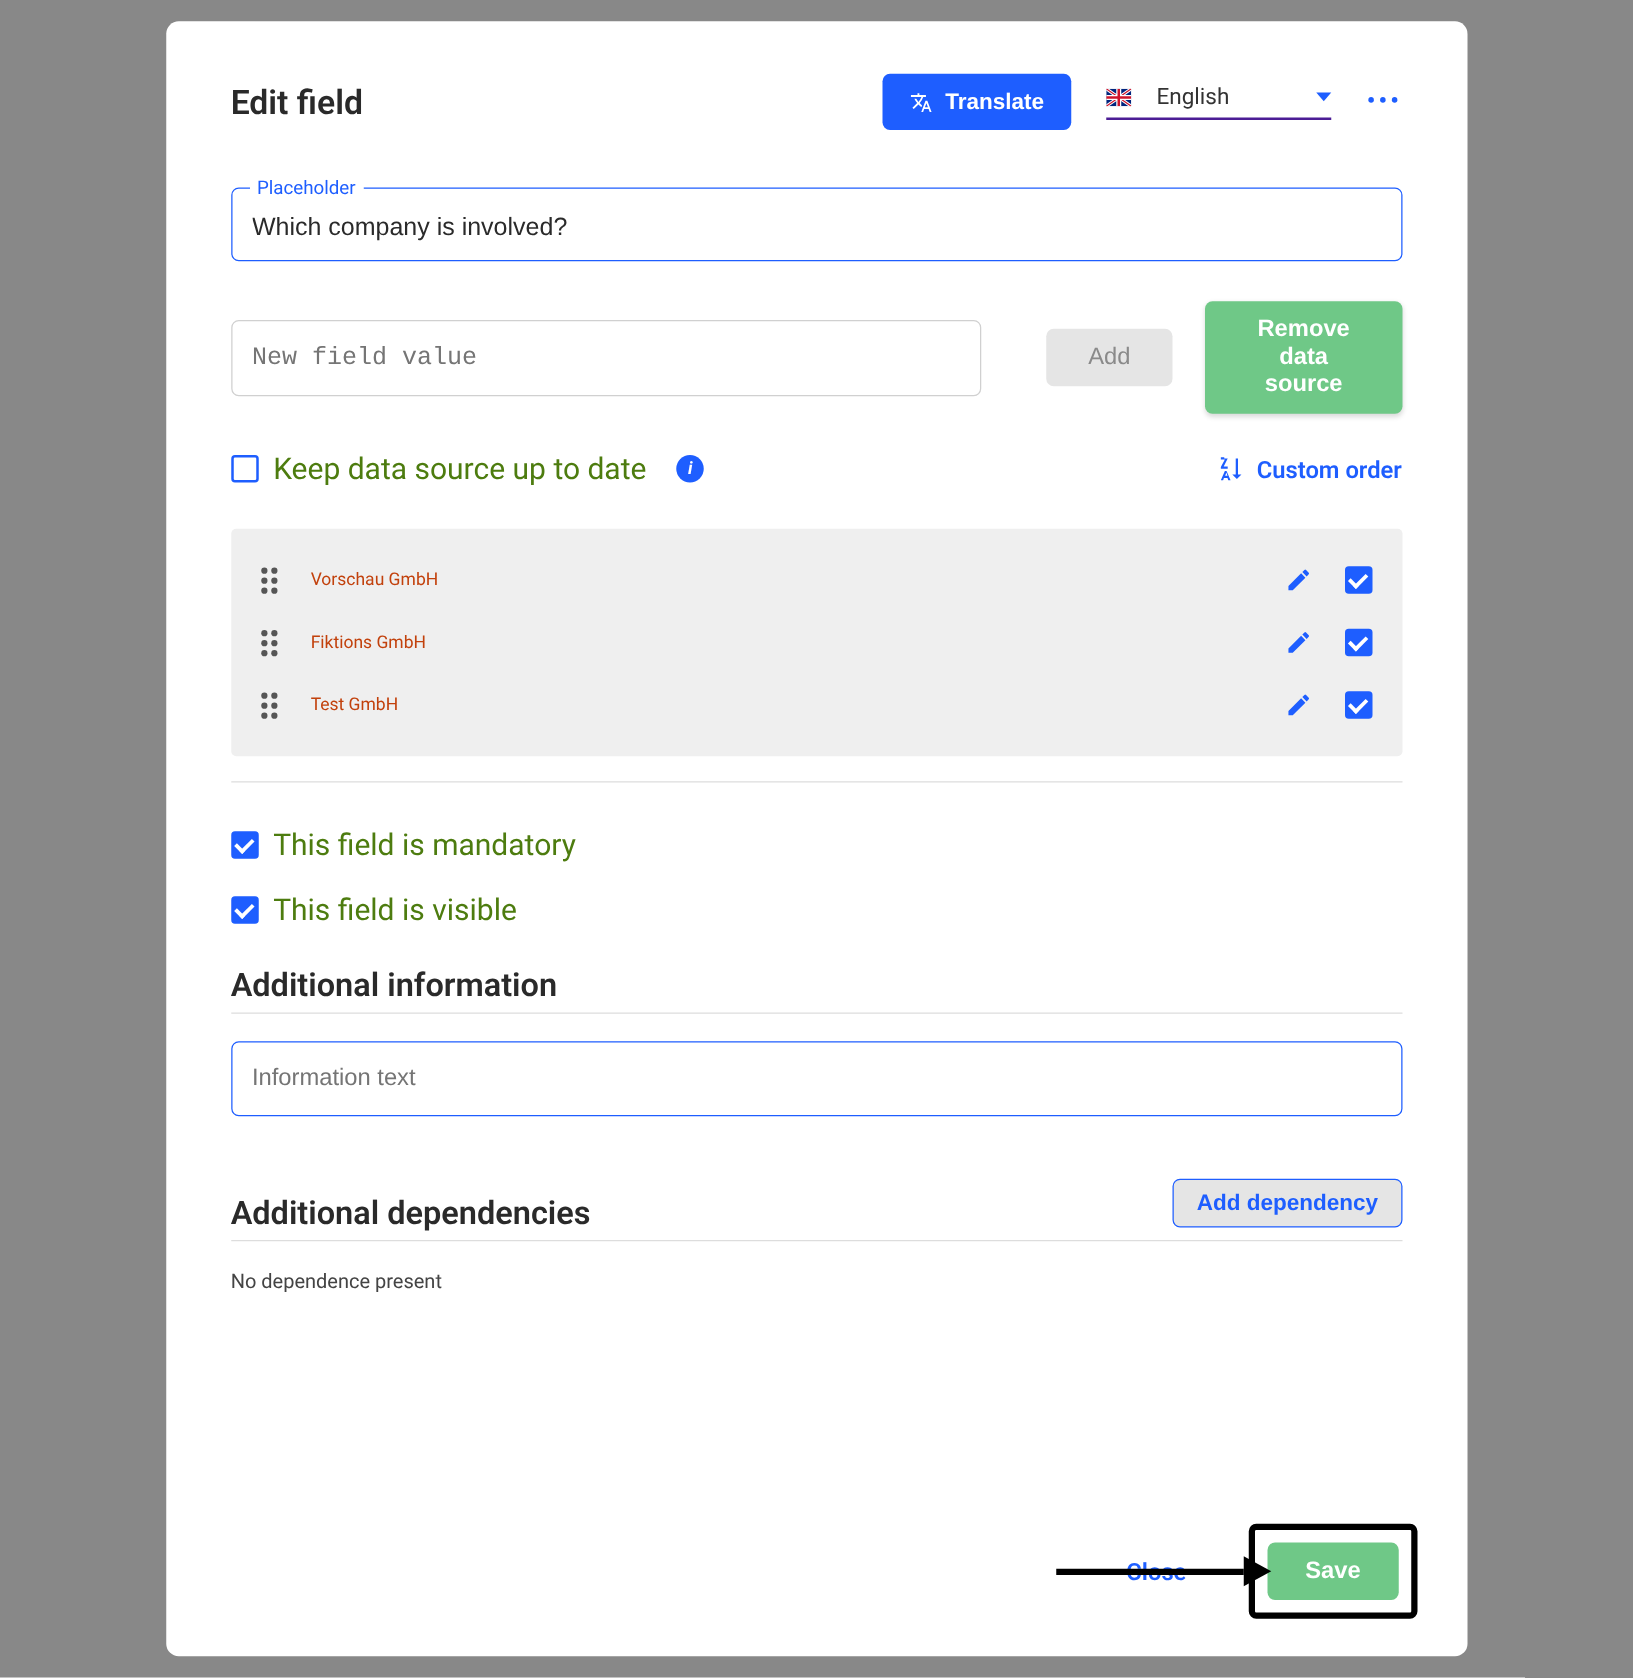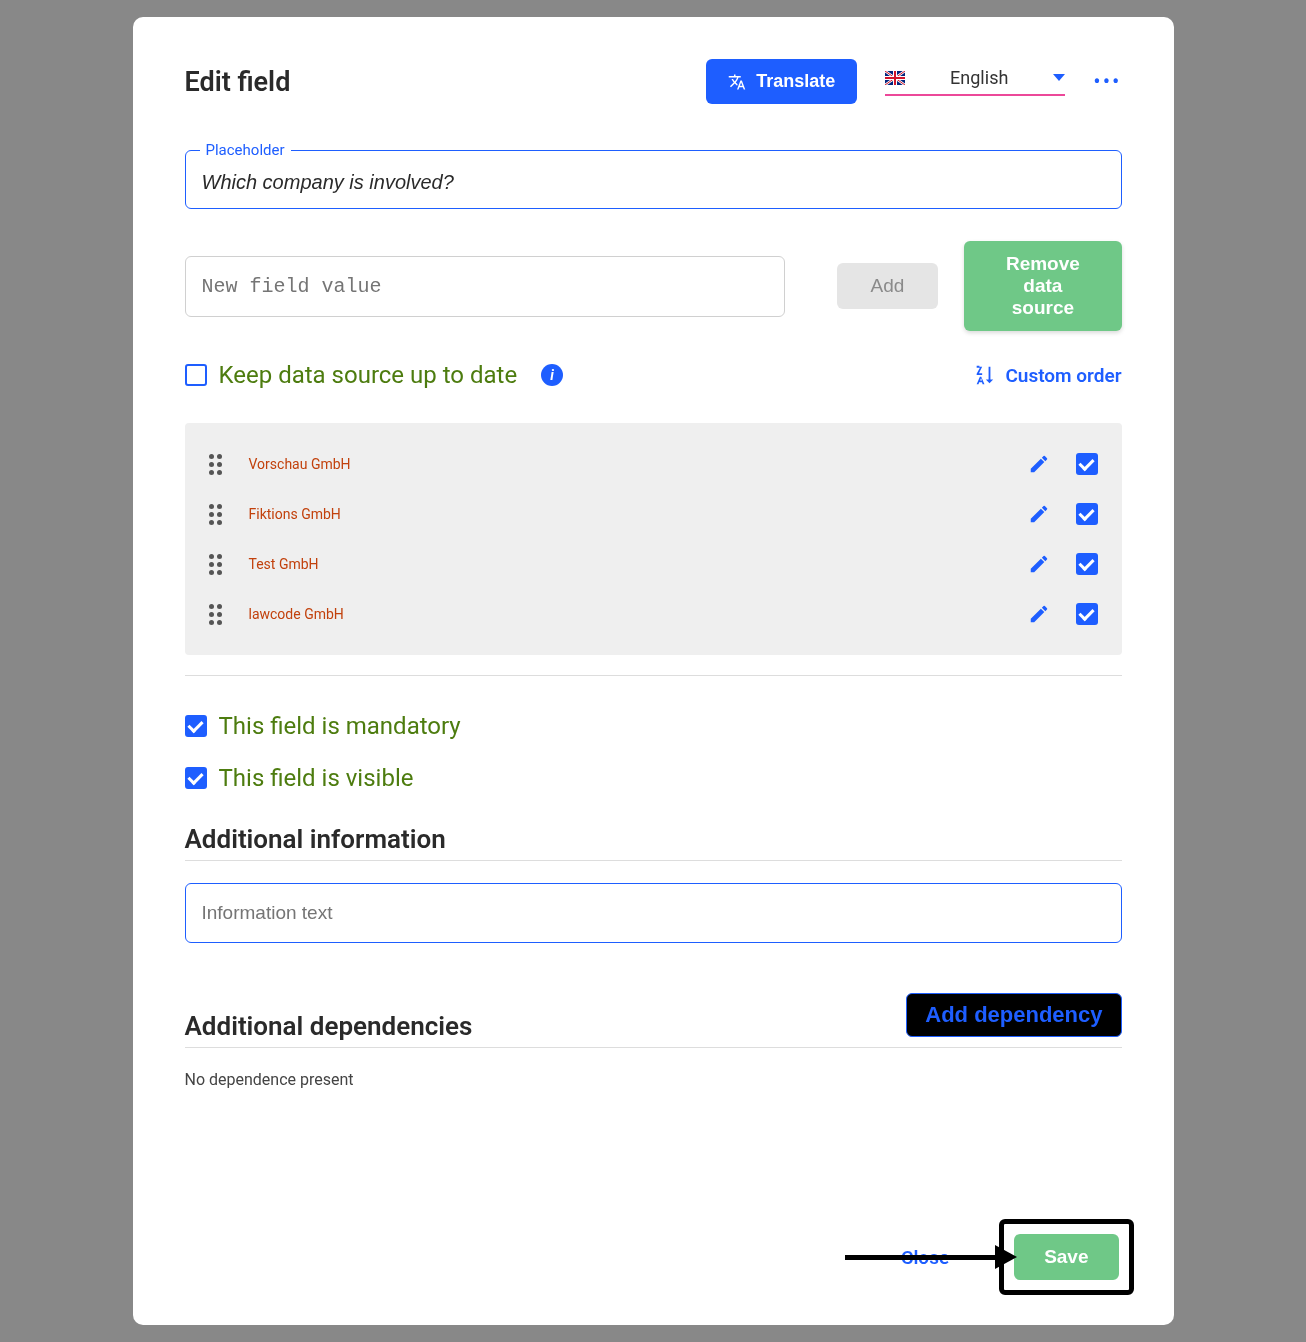--- a/index.html
+++ b/index.html
@@ -50,25 +50,24 @@
       gap: 10px;
       cursor: pointer;
     }
     .translate-icon {
       width: 18px; height: 18px;
     }
     .lang-select {
       display: flex;
       align-items: center;
       gap: 20px;
-      border-bottom: 2px solid #ec4899;
+      border-bottom: 2px solid #4c1d95;
       padding-bottom: 6px;
       cursor: pointer;
       min-width: 180px;
-      text-align: center;
     }
     .flag {
       width: 20px; height: 14px;
     }
     .lang-label {
       font-size: 18px;
       color: #333;
       flex: 1;
     }
     .chevron-down {
@@ -98,21 +97,20 @@
       padding: 0 6px;
       color: #1e5eff;
       font-size: 15px;
     }
     .field-input {
       border: none;
       outline: none;
       font-size: 20px;
       width: 100%;
       color: #2a2a2a;
-      font-style: italic;
     }
     .row-add {
       display: flex;
       align-items: center;
       gap: 26px;
       margin-bottom: 30px;
     }
     .new-value {
       flex: 0 0 600px;
       border: 1px solid #d0d0d0;
@@ -292,26 +290,26 @@
       border: 1px solid #1e5eff;
       border-radius: 6px;
       padding: 18px 16px;
       font-size: 19px;
       color: #666;
       width: 100%;
       outline: none;
       margin-bottom: 18px;
     }
     .add-dep {
-      background: #000000;
+      background: #e5e5e5;
       border: 1.5px solid #1e5eff;
       color: #1e5eff;
       border-radius: 6px;
       padding: 8px 18px;
-      font-size: 22px;
+      font-size: 18px;
       font-weight: 600;
       cursor: pointer;
       margin-bottom: 4px;
     }
     .no-dep {
       font-size: 16px;
       color: #444;
     }
     .footer {
       position: absolute;
@@ -456,35 +454,20 @@
           <span></span>
           <span></span>
           <span></span>
         </div>
       <span class="item-label">Test GmbH</span>
       <svg class="edit-icon" width="22" height="22" viewBox="0 0 24 24" fill="#1e5eff">
           <path d="M3 17.25V21h3.75L17.81 9.94l-3.75-3.75L3 17.25zM20.71 7.04a1 1 0 000-1.41l-2.34-2.34a1 1 0 00-1.41 0l-1.83 1.83 3.75 3.75 1.83-1.83z"></path>
         </svg>
       <span class="item-check"></span>
     </div>
-    <div class="list-item">
-      <div class="drag-handle">
-          <span></span>
-          <span></span>
-          <span></span>
-          <span></span>
-          <span></span>
-          <span></span>
-        </div>
-      <span class="item-label">lawcode GmbH</span>
-      <svg class="edit-icon" width="22" height="22" viewBox="0 0 24 24" fill="#1e5eff">
-          <path d="M3 17.25V21h3.75L17.81 9.94l-3.75-3.75L3 17.25zM20.71 7.04a1 1 0 000-1.41l-2.34-2.34a1 1 0 00-1.41 0l-1.83 1.83 3.75 3.75 1.83-1.83z"></path>
-        </svg>
-      <span class="item-check"></span>
-    </div>
   </div>
 
   <div class="divider"></div>
 
   <div class="check-row">
     <span class="checkbox checked"></span>
     <span class="keep-label">This field is mandatory</span>
   </div>
   <div class="check-row">
     <span class="checkbox checked"></span>

